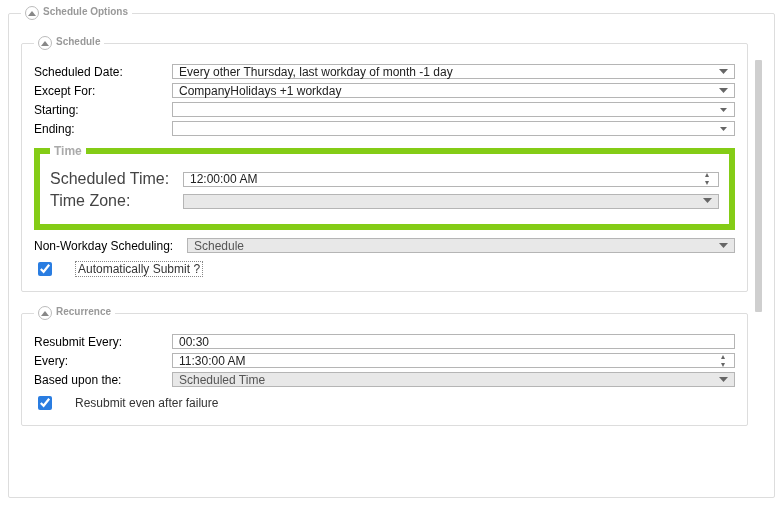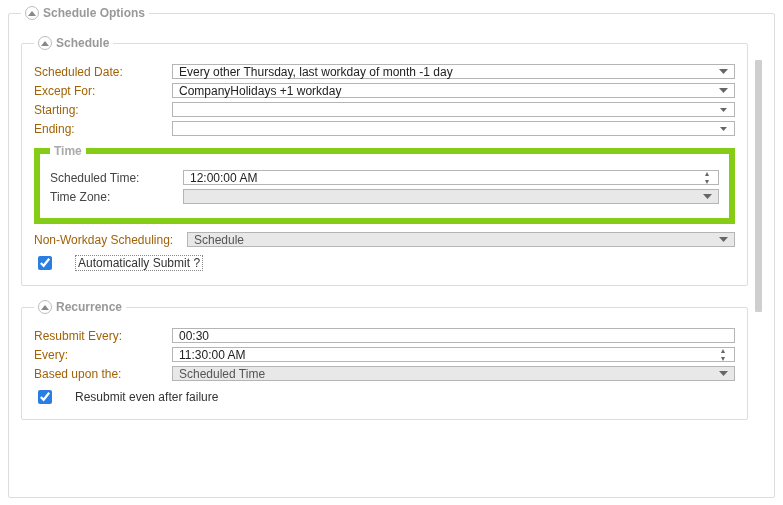--- a/index.html
+++ b/index.html
@@ -18,24 +18,24 @@
   fieldset.group {
     border: 1px solid #ddd;
     border-radius: 2px;
     margin: 6px 8px 10px 8px;
     padding: 10px 12px 12px 12px;
     position: relative;
   }
   fieldset.group > legend {
     color: #999;
     font-weight: 600;
-    font-size: 12px;
+    font-size: 10px;
     padding: 0 4px;
     display: flex;
-    align-items: center;
+    align-items: flex-start;
     gap: 4px;
   }
   .collapse-icon {
     display: inline-flex; align-items: center; justify-content: center;
     width: 14px; height: 14px;
     border: 1px solid #bbb;
     border-radius: 50%;
     font-size: 9px;
     color: #888;
     line-height: 1;
@@ -65,27 +65,27 @@
     
   }
   .row {
     display: flex;
     align-items: center;
     gap: 8px;
     margin: 4px 0;
   }
   .row label.fld {
     flex: 0 0 130px;
-    color: #a16207;
+    color: #000000;
     font-size: 12px;
   }
   .row label.fld-narrow {
     flex: 0 0 125px;
     color: #444;
-    font-size: 12px;
+    font-size: 16px;
   }
   .control {
     flex: 1 1 auto;
     position: relative;
     height: 15px;
     border: 1px solid #b5b5b5;
     background: #fff;
     display: flex;
     align-items: center;
     padding: 0 20px 0 6px;

